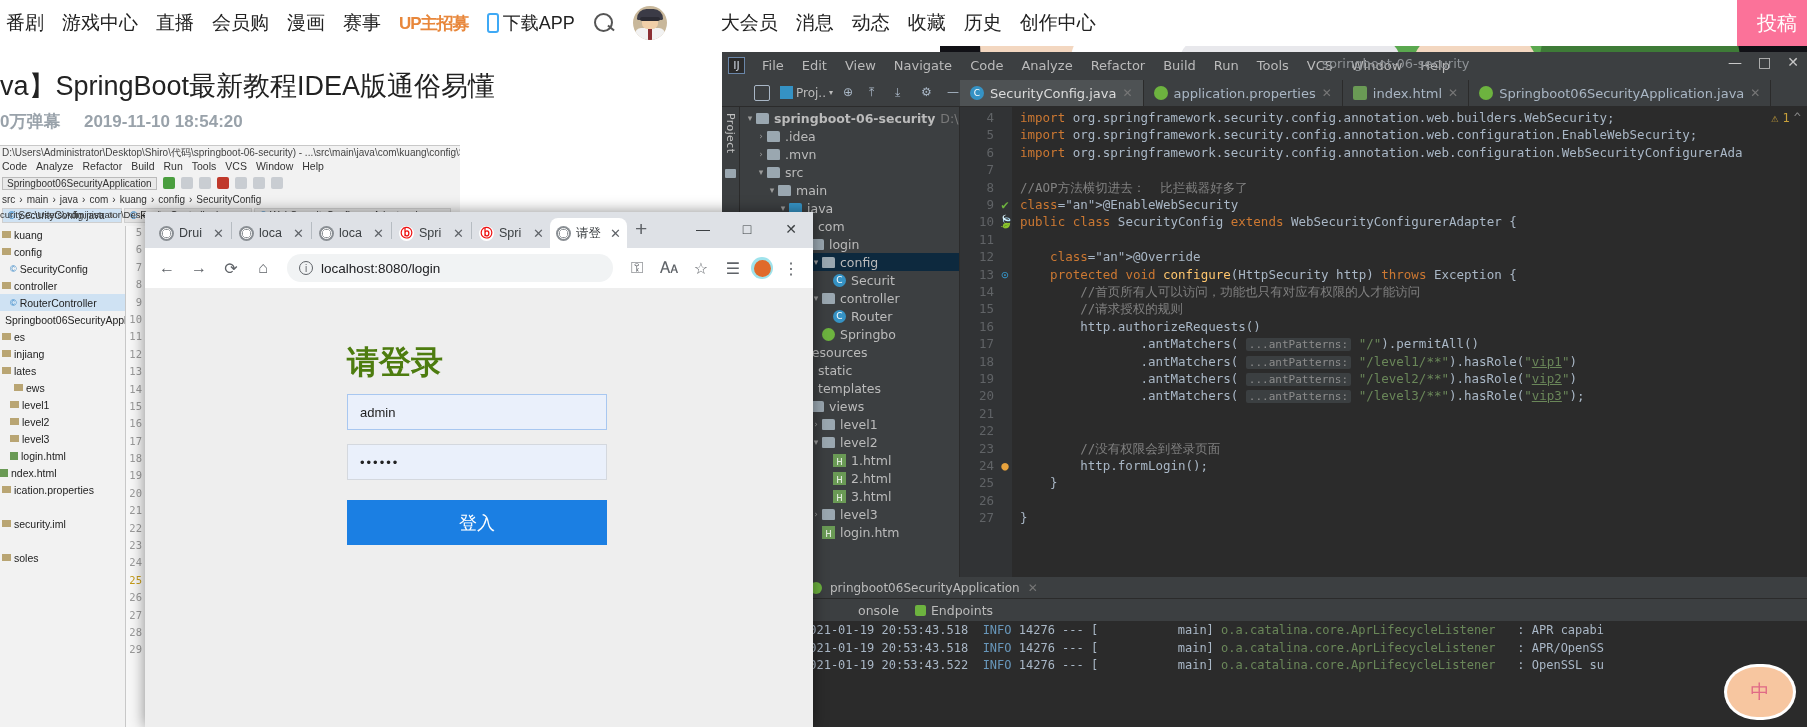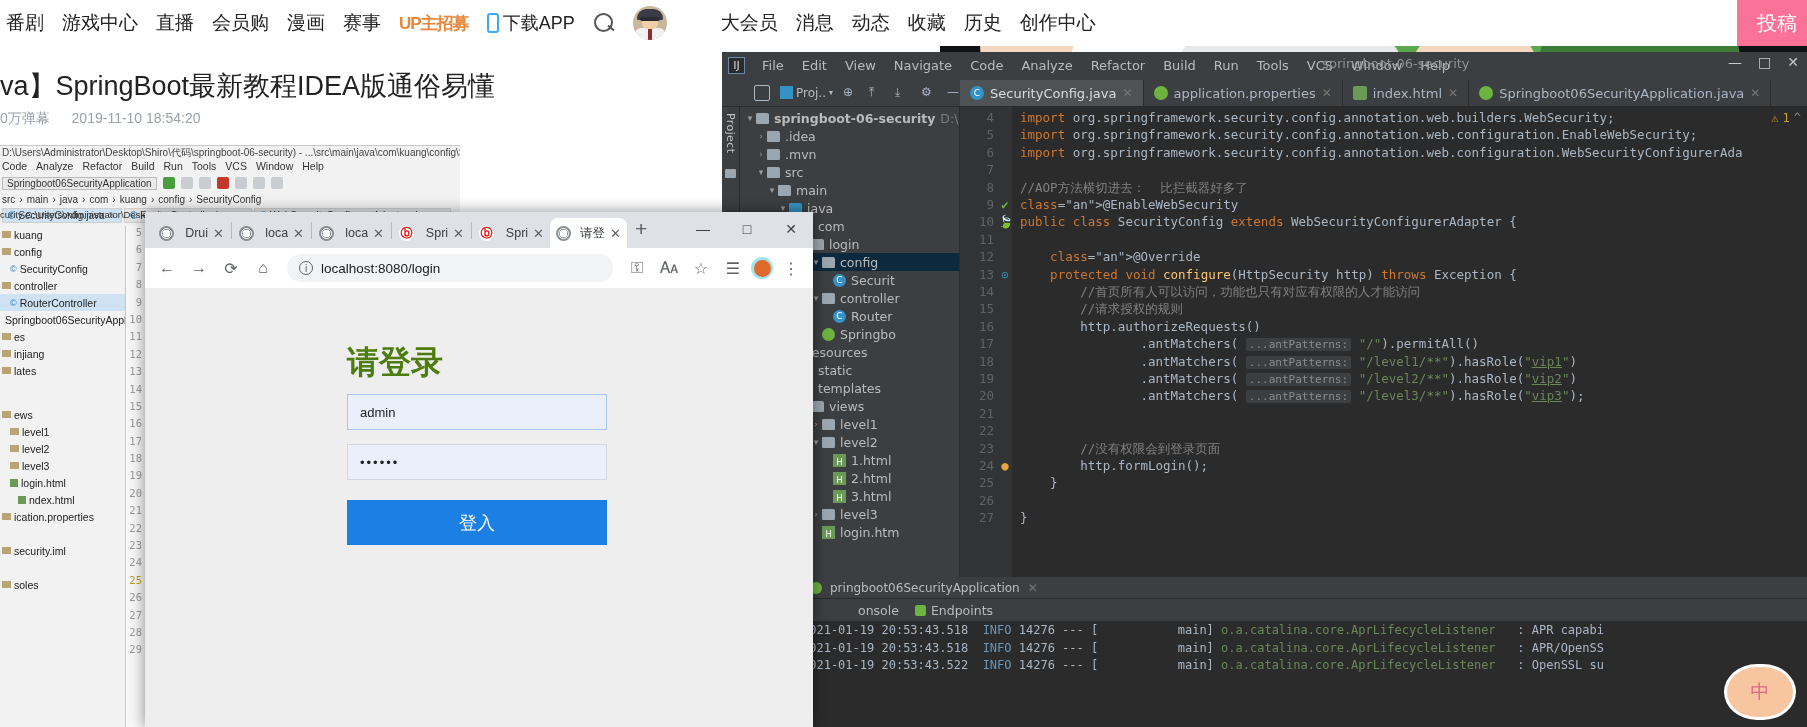--- a/index.html
+++ b/index.html
@@ -49,21 +49,21 @@
   #bili-hero {
     position:absolute; left:940px; top:0; width:867px; height:150px;
     background:linear-gradient(180deg,#0e0e12 0%, #17171d 100%);
     overflow:hidden;
   }
   .hero-blob { position:absolute; border-radius:50%; }
   #bili-title {
     position:absolute; left:0; top:68px; font-size:27px; color:#222; white-space:nowrap;
   }
   #bili-meta {
-    position:absolute; left:0; top:110px; font-size:14px; color:#99a2aa; white-space:nowrap;
+    position:absolute; left:0; top:110px; font-size:17px; color:#99a2aa; white-space:nowrap;font-weight:bold;
   }
   #bili-side-av {
     position:absolute; left:735px; top:60px; width:54px; height:54px; border-radius:50%;
     background:#e8d9c8; overflow:hidden;
   }
   #bili-side-av .h { position:absolute; left:8px; top:4px; width:38px; height:16px; background:#4a3c2f; border-radius:16px 16px 4px 4px; }
   #bili-side-av .f { position:absolute; left:14px; top:16px; width:26px; height:22px; background:#f7ddbf; border-radius:45%; }
   #bili-side-av .b { position:absolute; left:6px; top:36px; width:42px; height:20px; background:#fff; border-radius:10px 10px 0 0; }
   #bili-side-badge {
     position:absolute; left:770px; top:100px; width:16px; height:16px; border-radius:50%;
@@ -182,21 +182,21 @@
   .ctab {
     width:77px; height:30px; display:flex; align-items:center; gap:5px;
     padding:0 6px; font-size:12px; color:#3c4043; border-radius:8px 8px 0 0;
     position:relative;
   }
   .ctab.active { background:#fff; }
   .ctab .favicon { width:15px; height:15px; flex:0 0 15px; border-radius:50%; }
   .fav-globe { background:radial-gradient(circle at 50% 50%, #fff 0 35%, #8a8f94 36% 100%); position:relative; }
   .fav-globe::after { content:""; position:absolute; inset:2px; border-radius:50%; border:1.5px solid #fff; }
   .fav-spring { background:#fff; color:#e11; font-weight:bold; font-size:12px; display:flex; align-items:center; justify-content:center; }
-  .ctab .label { flex:1; overflow:hidden; white-space:nowrap; font-size:12.5px;text-align:right; }
+  .ctab .label { flex:1; overflow:hidden; white-space:nowrap; font-size:12.5px; }
   .ctab .cx { font-size:13px; color:#5f6368; }
   .ctab-sep { width:1px; height:17px; background:#b6bcc2; align-self:center; margin:0 1px; }
   #ch-newtab { font-size:21px; color:#5f6368; margin-left:8px; align-self:center; padding-bottom:3px; }
   #ch-wctl { position:absolute; right:0; top:0; display:flex; height:34px; }
   #ch-wctl div { width:44px; display:flex; align-items:center; justify-content:center; font-size:14px; color:#3c4043; }
 
   #ch-toolbar { height:40px; background:#fff; display:flex; align-items:center; gap:4px; padding:0 8px; }
   .ch-btn { width:28px; height:28px; display:flex; align-items:center; justify-content:center;
             color:#5f6368; font-size:16px; border-radius:50%; }
   #ch-omnibox {
@@ -412,41 +412,41 @@
         <span>es</span>
       </div>
       <div class="bgn" style="padding-left: 2px;">
         <span style="width: 9px; height: 7px; background: rgb(185, 165, 115); display: inline-block;"></span>
         <span>injiang</span>
       </div>
       <div class="bgn" style="padding-left: 2px;">
         <span style="width: 9px; height: 7px; background: rgb(185, 165, 115); display: inline-block;"></span>
         <span>lates</span>
       </div>
-      <div class="bgn" style="padding-left: 2px; margin-top: 27px;">
+      <div class="bgn" style="padding-left: 14px;">
         <span style="width: 9px; height: 7px; background: rgb(185, 165, 115); display: inline-block;"></span>
         <span>ews</span>
       </div>
       <div class="bgn" style="padding-left: 10px;">
         <span style="width: 9px; height: 7px; background: rgb(185, 165, 115); display: inline-block;"></span>
         <span>level1</span>
       </div>
       <div class="bgn" style="padding-left: 10px;">
         <span style="width: 9px; height: 7px; background: rgb(185, 165, 115); display: inline-block;"></span>
         <span>level2</span>
       </div>
       <div class="bgn" style="padding-left: 10px;">
         <span style="width: 9px; height: 7px; background: rgb(185, 165, 115); display: inline-block;"></span>
         <span>level3</span>
       </div>
       <div class="bgn" style="padding-left: 10px;">
         <span style="width: 8px; height: 8px; background: rgb(106, 154, 85); display: inline-block;"></span>
         <span>login.html</span>
       </div>
-      <div class="bgn" style="padding-left: 18px;">
+      <div class="bgn" style="padding-left: 0;">
         <span style="width: 8px; height: 8px; background: rgb(106, 154, 85); display: inline-block;"></span>
         <span>ndex.html</span>
       </div>
       <div class="bgn" style="padding-left: 2px;">
         <span style="width: 9px; height: 7px; background: rgb(185, 165, 115); display: inline-block;"></span>
         <span>ication.properties</span>
       </div>
       <div class="bgn" style="padding-left: 2px;">
         <span></span>
       </div>

